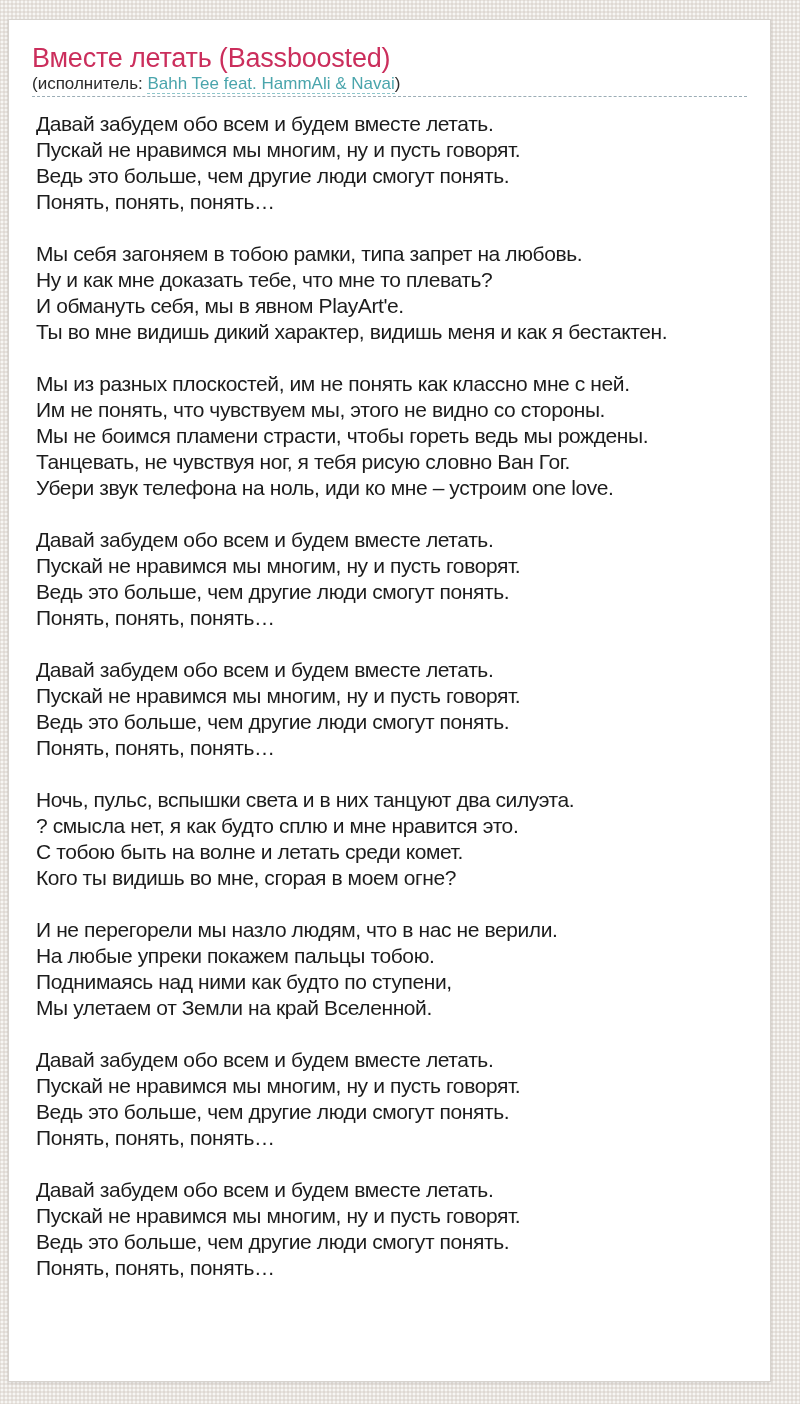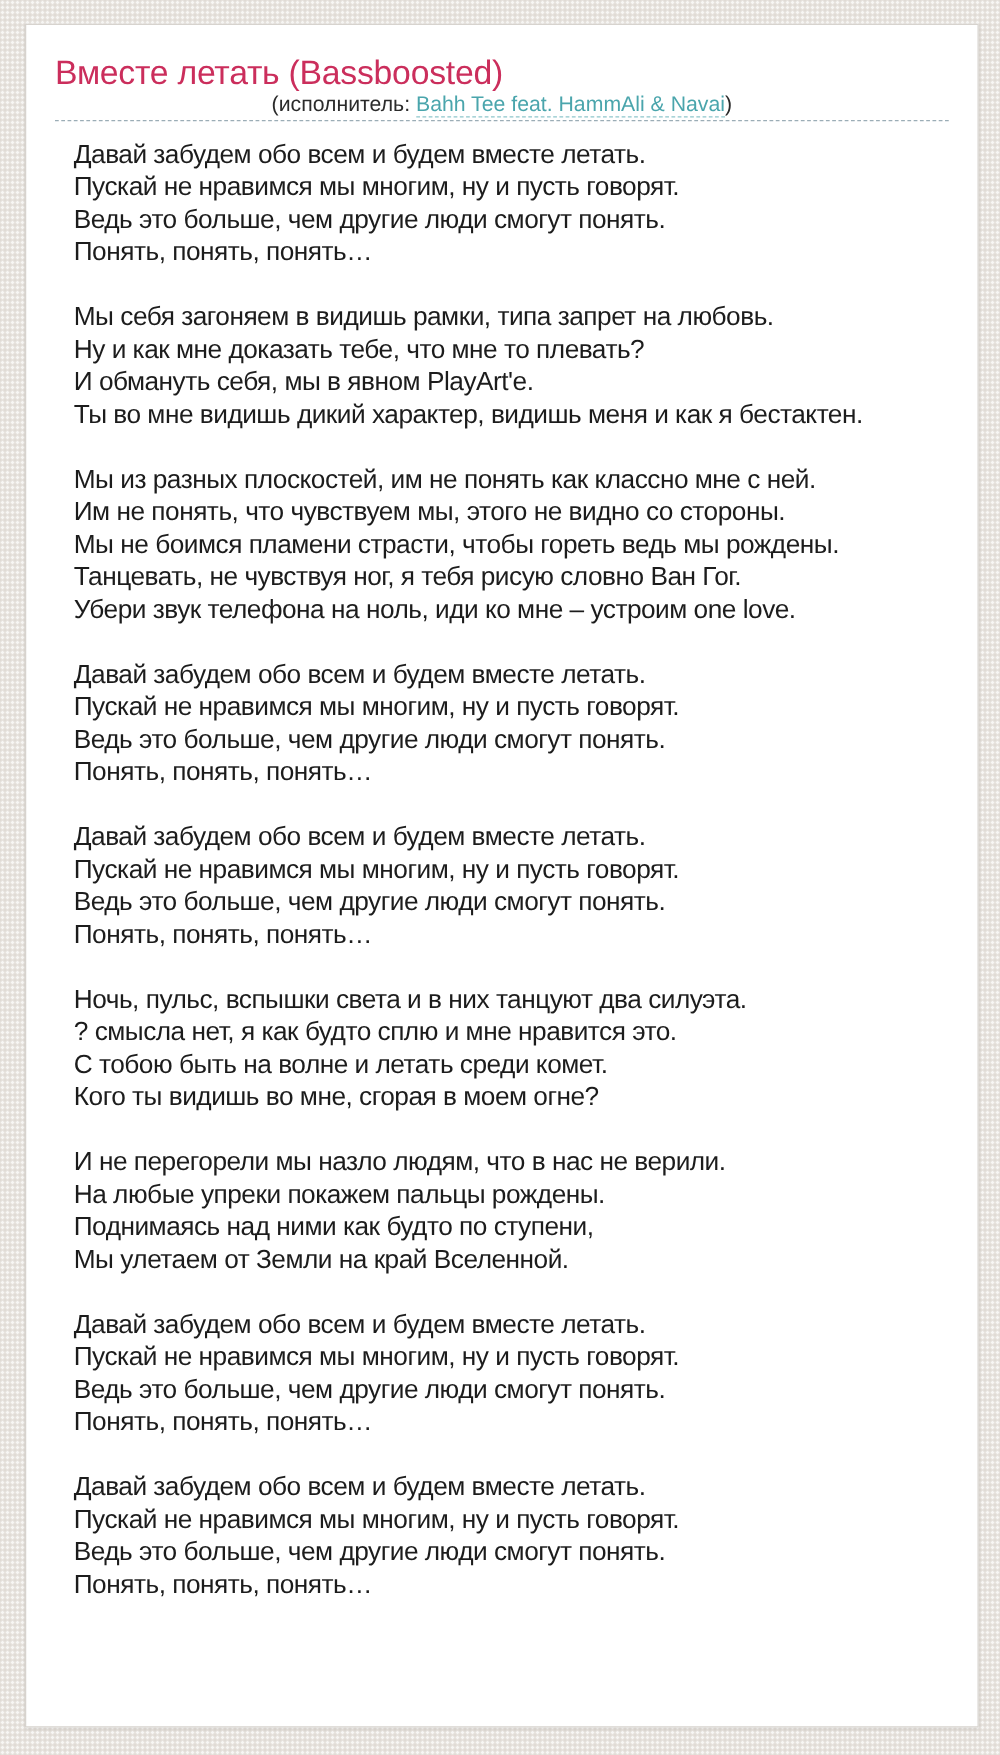--- a/index.html
+++ b/index.html
@@ -21,21 +21,21 @@
     background-color:var(--page-background);
     background-image:
       radial-gradient(rgba(255,255,255,.65) 1px, transparent 1.2px),
       radial-gradient(rgba(170,160,150,.16) 1px, transparent 1.2px);
     background-size:4px 4px,4px 4px;
     background-position:0 0,2px 2px;
     font-family:"Liberation Sans","DejaVu Sans",sans-serif;
   }
   .card{
     position:absolute;
-    left:20px;top:19px;
+    left:8px;top:19px;
     width:763px;height:1363px;
     background:var(--card-background);
     border:1px solid var(--card-border);
     box-shadow:0 1px 3px rgba(0,0,0,.10);
     padding:22px 23px 0 23px;
   }
   h1.song-title{
     margin:0;
     font-size:27px;
     line-height:32px;
@@ -43,36 +43,35 @@
     color:var(--title);
     letter-spacing:-0.2px;
   }
   .artist-line{
     margin-top:0;
     font-size:17px;
     line-height:19px;
     color:#2b2b2b;
     padding-bottom:3px;
     border-bottom:1px dashed var(--divider);
-    text-align:center;
   }
   .artist-link{
     color:var(--link);
     text-decoration:none;
     border-bottom:1px dashed var(--link-underline);
     cursor:pointer;
   }
   .lyrics{
     color:var(--text);
     font-size:21px;
     line-height:26px;
     letter-spacing:-0.4px;
   }
   .lyrics p.verse{
-    margin:26px 15px;
+    margin:26px 4px;
   }
   .lyrics p.verse:first-child{
     margin-top:14px;
   }
   .lyrics .line{
     display:block;
     white-space:nowrap;
   }
 </style>
 </head>
@@ -84,21 +83,21 @@
   <div class="artist-line"><span>(исполнитель: </span><a class="artist-link">Bahh Tee feat. HammAli &amp; Navai</a><span>)</span></div>
 
   <div class="lyrics" id="lyrics">
       <p class="verse">
         <span class="line">Давай забудем обо всем и будем вместе летать.</span>
         <span class="line">Пускай не нравимся мы многим, ну и пусть говорят.</span>
         <span class="line">Ведь это больше, чем другие люди смогут понять.</span>
         <span class="line">Понять, понять, понять…</span>
       </p>
       <p class="verse">
-        <span class="line">Мы себя загоняем в видишь рамки, типа запрет на любовь.</span>
+        <span class="line">Мы себя загоняем в тобою рамки, типа запрет на любовь.</span>
         <span class="line">Ну и как мне доказать тебе, что мне то плевать?</span>
         <span class="line">И обмануть себя, мы в явном PlayArt'е.</span>
         <span class="line">Ты во мне видишь дикий характер, видишь меня и как я бестактен.</span>
       </p>
       <p class="verse">
         <span class="line">Мы из разных плоскостей, им не понять как классно мне с ней.</span>
         <span class="line">Им не понять, что чувствуем мы, этого не видно со стороны.</span>
         <span class="line">Мы не боимся пламени страсти, чтобы гореть ведь мы рождены.</span>
         <span class="line">Танцевать, не чувствуя ног, я тебя рисую словно Ван Гог.</span>
         <span class="line">Убери звук телефона на ноль, иди ко мне – устроим one love.</span>
@@ -116,21 +115,21 @@
         <span class="line">Понять, понять, понять…</span>
       </p>
       <p class="verse">
         <span class="line">Ночь, пульс, вспышки света и в них танцуют два силуэта.</span>
         <span class="line">? смысла нет, я как будто сплю и мне нравится это.</span>
         <span class="line">С тобою быть на волне и летать среди комет.</span>
         <span class="line">Кого ты видишь во мне, сгорая в моем огне?</span>
       </p>
       <p class="verse">
         <span class="line">И не перегорели мы назло людям, что в нас не верили.</span>
-        <span class="line">На любые упреки покажем пальцы рождены.</span>
+        <span class="line">На любые упреки покажем пальцы тобою.</span>
         <span class="line">Поднимаясь над ними как будто по ступени,</span>
         <span class="line">Мы улетаем от Земли на край Вселенной.</span>
       </p>
       <p class="verse">
         <span class="line">Давай забудем обо всем и будем вместе летать.</span>
         <span class="line">Пускай не нравимся мы многим, ну и пусть говорят.</span>
         <span class="line">Ведь это больше, чем другие люди смогут понять.</span>
         <span class="line">Понять, понять, понять…</span>
       </p>
       <p class="verse">

